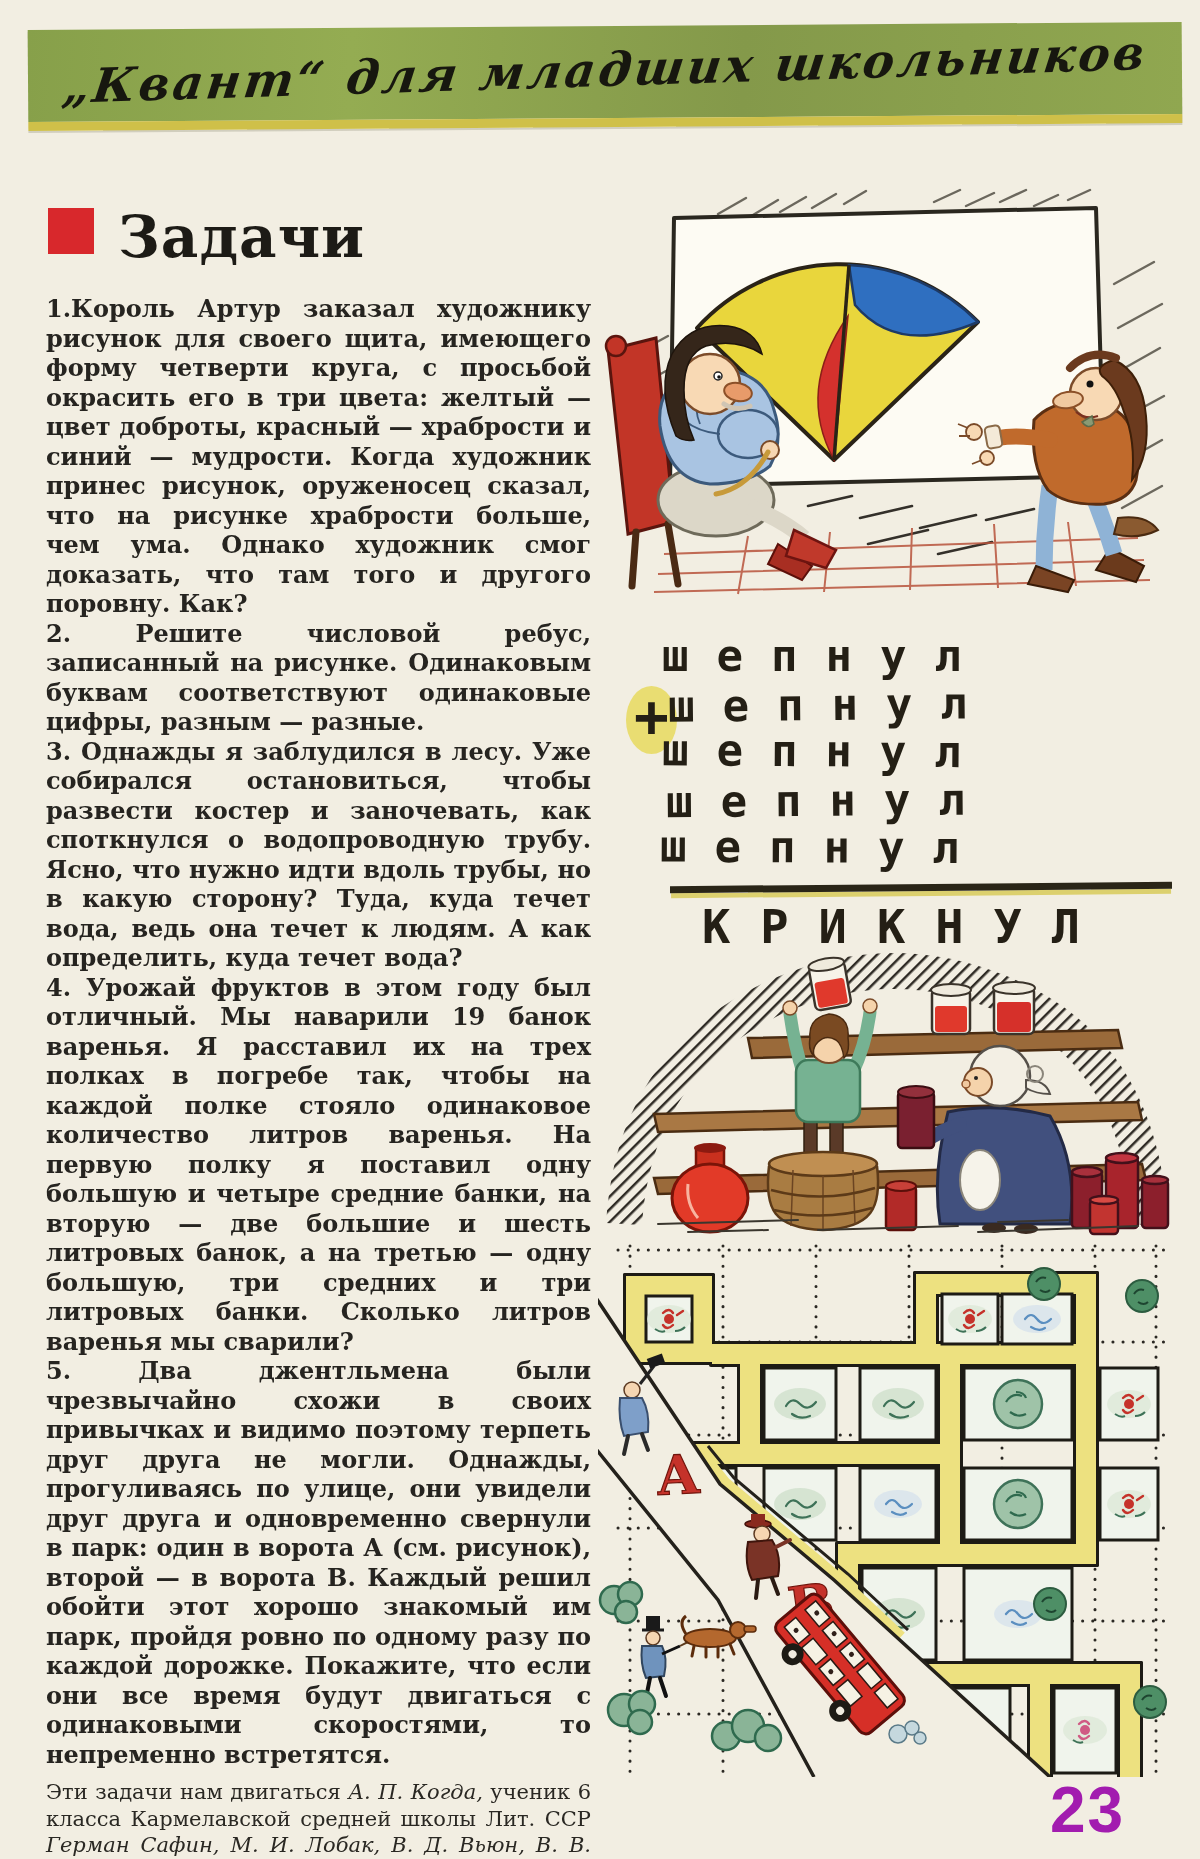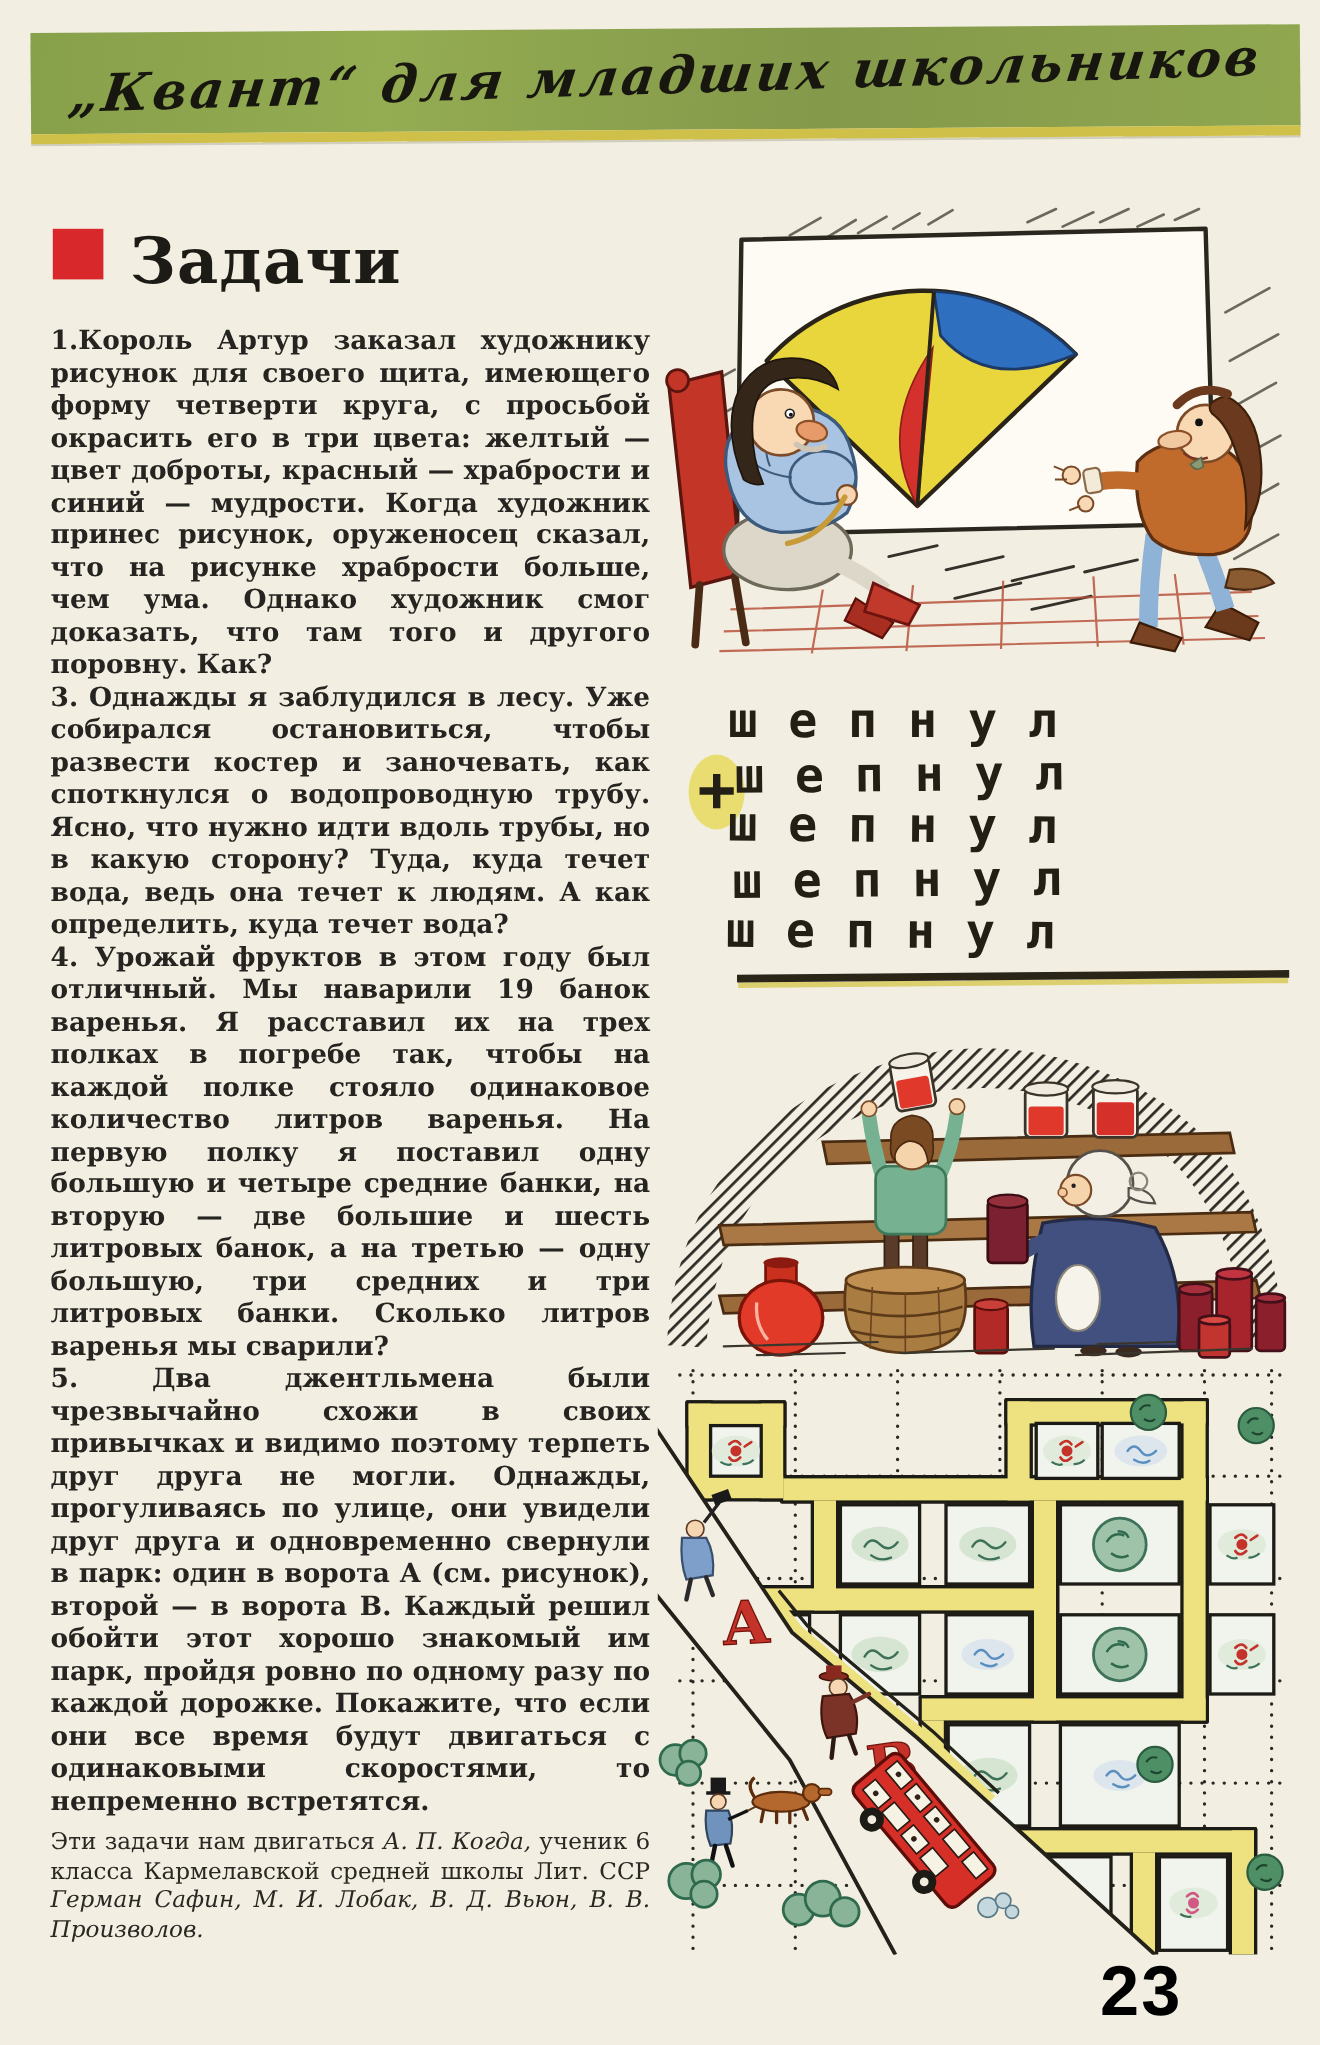--- a/index.html
+++ b/index.html
@@ -60,39 +60,40 @@
   }
   .rebus-line {
     margin:12px 0 8px 8px; width:502px; height:0;
     border-top:7px solid #2a2517;
     box-shadow:0 6px 0 -1px #dcd06e;
     transform:rotate(-0.5deg);
   }
   .rebus-result { margin-left:40px; font-size:47px; letter-spacing:30px; white-space:nowrap; }
   
   .page-number {
-    position:absolute; left:1000px; top:1778px;
-    font:700 64px/1 "Liberation Sans", sans-serif; color:#000000; letter-spacing:2px;
+    position:absolute; left:1050px; top:1778px;
+    font:700 64px/1 "Liberation Sans", sans-serif; color:#a21caf; letter-spacing:2px;
   }
 </style>
 </head>
 <body>
 
 <div class="page">
 
   <div class="banner">
     <div class="banner-text">„Квант“ для младших школьников</div>
   </div>
 
   <div class="left-col">
     <div class="heading-row">
       <span class="red-square"></span>
       <h1 class="page-title">Задачи</h1>
     </div>
     <p class="problem"><b class="pnum">1.</b><span>Король Артур заказал художнику рисунок для своего щита, имеющего форму четверти круга, с просьбой окрасить его в три цвета: желтый — цвет доброты, красный — храбрости и синий — мудрости. Когда художник принес рисунок, оруженосец сказал, что на рисунке храбрости больше, чем ума. Однако художник смог доказать, что там того и другого поровну. Как?</span></p>
+    <p class="problem"><b class="pnum">2.</b><span> Решите числовой ребус, записанный на рисунке. Одинаковым буквам соответствуют одинаковые цифры, разным — разные.</span></p>
     <p class="problem"><b class="pnum">3.</b><span> Однажды я заблудился в лесу. Уже собирался остановиться, чтобы развести костер и заночевать, как споткнулся о водопроводную трубу. Ясно, что нужно идти вдоль трубы, но в какую сторону? Туда, куда течет вода, ведь она течет к людям. А как определить, куда течет вода?</span></p>
     <p class="problem"><b class="pnum">4.</b><span> Урожай фруктов в этом году был отличный. Мы наварили 19 банок варенья. Я расставил их на трех полках в погребе так, чтобы на каждой полке стояло одинаковое количество литров варенья. На первую полку я поставил одну большую и четыре средние банки, на вторую — две большие и шесть литровых банок, а на третью — одну большую, три средних и три литровых банки. Сколько литров варенья мы сварили?</span></p>
     <p class="problem"><b class="pnum">5.</b><span> Два джентльмена были чрезвычайно схожи в своих привычках и видимо поэтому терпеть друг друга не могли. Однажды, прогуливаясь по улице, они увидели друг друга и одновременно свернули в парк: один в ворота А (см. рисунок), второй — в ворота В. Каждый решил обойти этот хорошо знакомый им парк, пройдя ровно по одному разу по каждой дорожке. Покажите, что если они все время будут двигаться с одинаковыми скоростями, то непременно встретятся.</span></p>
     <p class="note"><span>Эти задачи нам двигаться </span><i>А. П. Когда,</i><span> ученик 6 класса Кармелавской средней школы Лит. ССР </span><i>Герман Сафин, М. И. Лобак, В. Д. Вьюн, В. В. Произволов.</i></p>
   </div>
 
   <svg class="ill ill-arthur" width="588" height="408" viewBox="0 0 588 408">
     <g stroke="#4a463c" stroke-width="2.4" opacity="0.8" fill="none" stroke-linecap="round">
       <path d="M120,26 l28,-16 M150,30 l30,-18 M182,24 l26,-15 M214,20 l24,-14 M246,16 l22,-13"></path>
       <path d="M336,14 l26,-12 M368,18 l28,-13 M402,14 l26,-12 M436,18 l24,-11 M470,12 l22,-10"></path>
@@ -157,20 +158,21 @@
 
   <div class="rebus">
     <span class="rebus-plus">+</span>
     <div class="rebus-rows">
       <div class="rebus-row r0">шепнул</div>
       <div class="rebus-row r1">шепнул</div>
       <div class="rebus-row r2">шепнул</div>
       <div class="rebus-row r3">шепнул</div>
       <div class="rebus-row r4">шепнул</div>
       <div class="rebus-line"></div>
+      <div class="rebus-result">КРИКНУЛ</div>
     </div>
   </div>
 
   <svg class="ill ill-cellar" width="588" height="286" viewBox="0 0 588 286">
     <defs>
       <pattern id="hatchA" width="9" height="9" patternUnits="userSpaceOnUse" patternTransform="rotate(45)">
         <rect width="9" height="9" fill="#f2eee2"></rect>
         <line x1="1" y1="0" x2="1" y2="9" stroke="#2e2a24" stroke-width="3"></line>
       </pattern>
     </defs>

